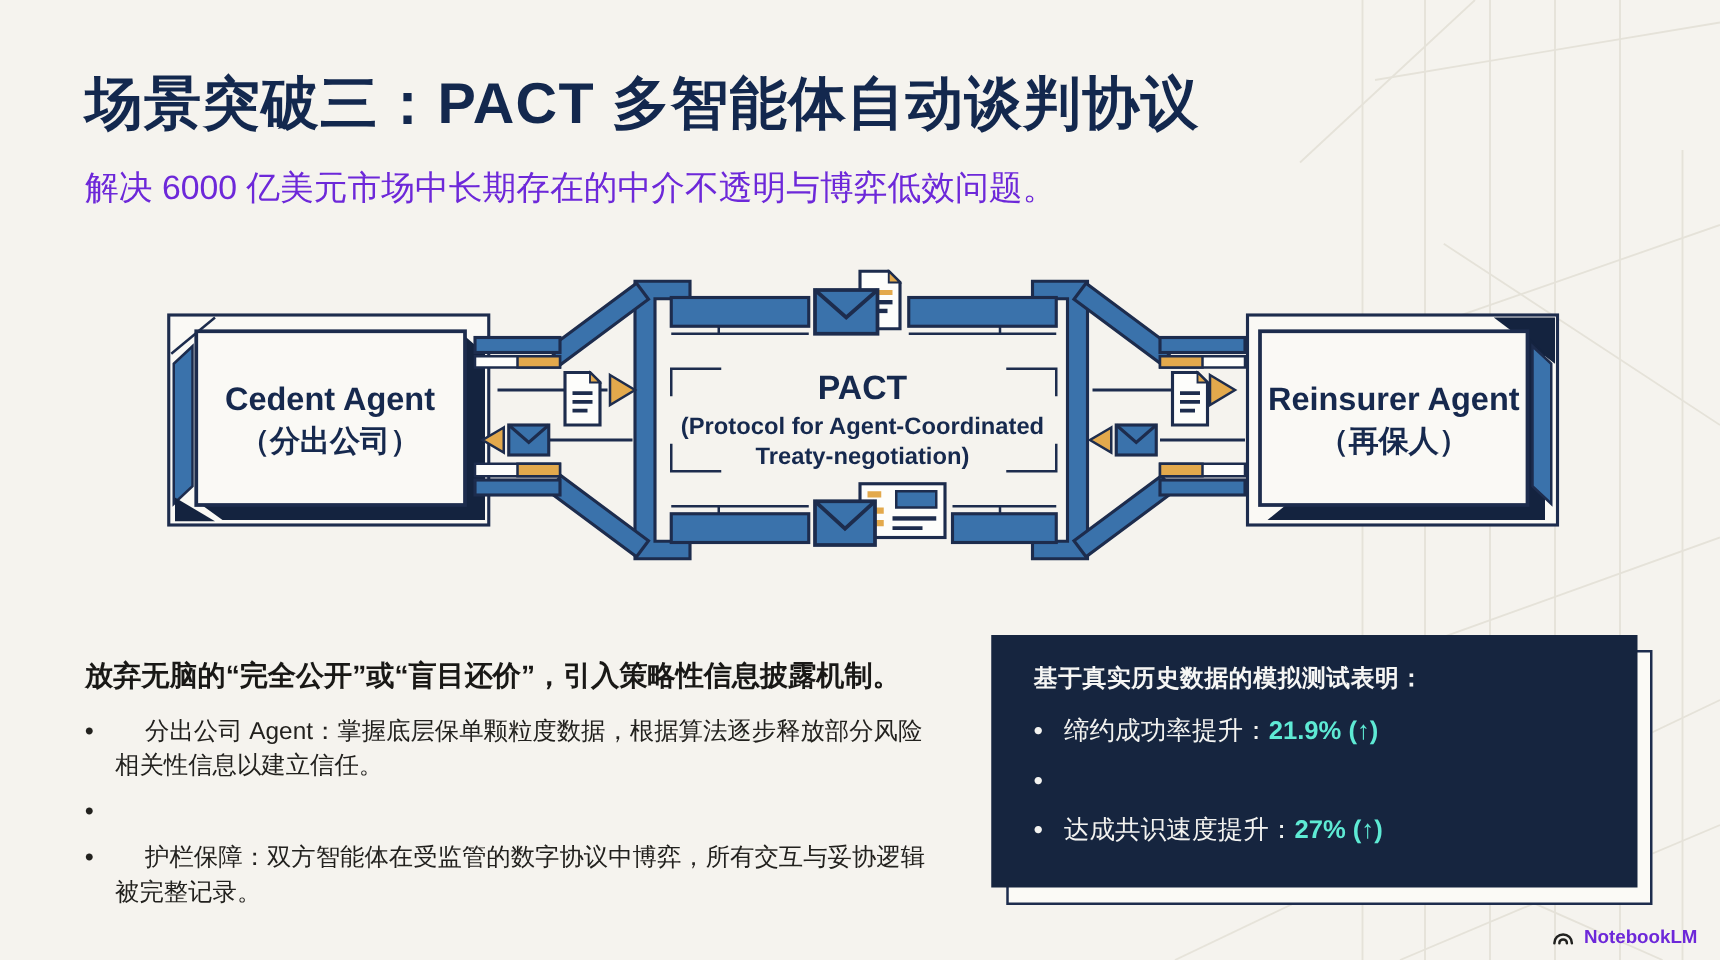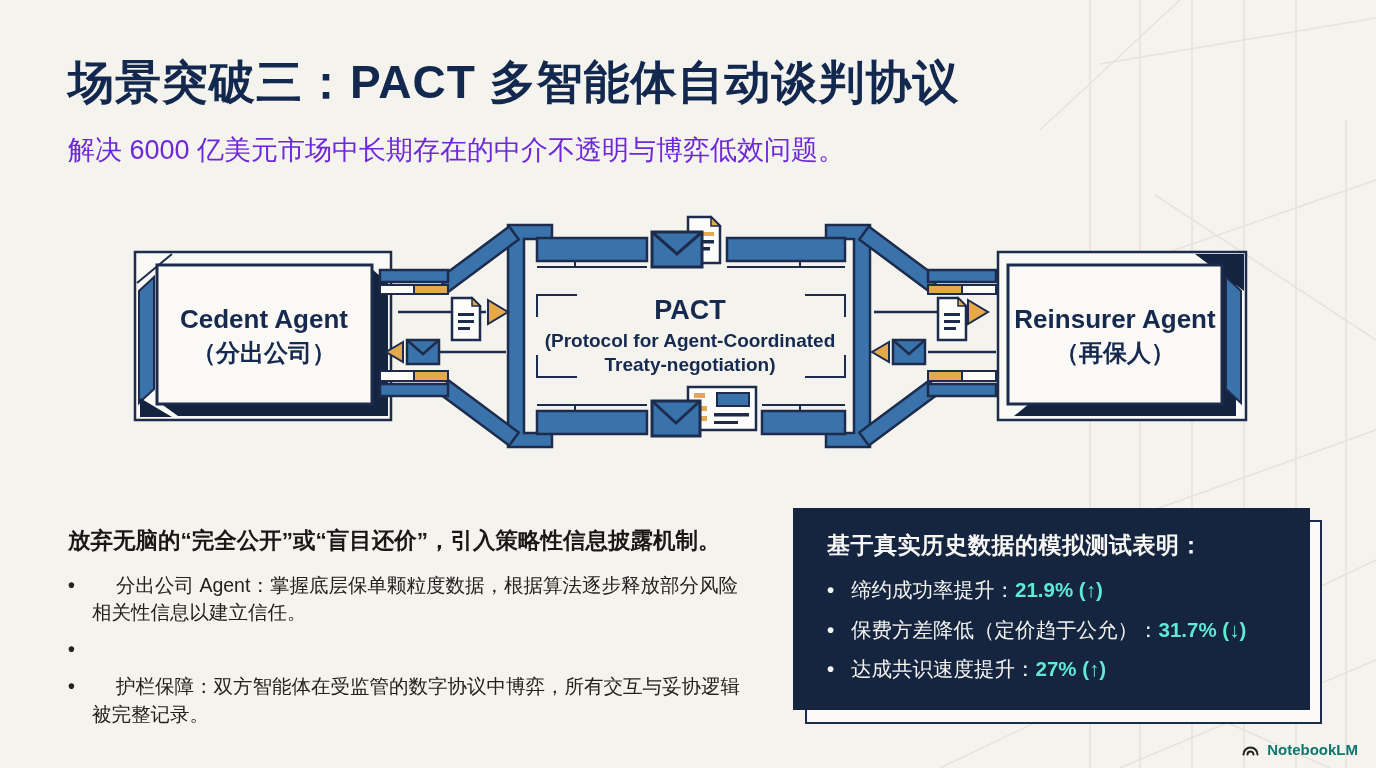--- a/index.html
+++ b/index.html
@@ -27,30 +27,30 @@
   .bullet-label{font-weight:400;margin-left:24px;}
   .results{position:absolute;left:793px;top:508px;width:532px;height:218px;z-index:2;}
   .results-back{
     position:absolute;left:12px;top:12px;width:513px;height:200px;
     background:#fbfaf6;border:2.5px solid #1d2c4d;
   }
   .results-front{
     position:absolute;left:0;top:0;width:517px;height:202px;
     background:#16253f;box-sizing:border-box;padding:22px 30px 0 34px;
   }
-  .results-heading{font-size:23px;font-weight:800;color:#f6f6f4;letter-spacing:.5px;}
+  .results-heading{font-size:19px;font-weight:800;color:#f6f6f4;letter-spacing:.5px;}
   .results-items{margin-top:16px;}
   .result-row{display:flex;font-size:20.5px;line-height:1.3;margin-bottom:13px;color:#f3f3f0;}
   .result-dot{width:24px;flex:0 0 24px;font-weight:700;color:#f3f3f0;}
   .result-label{font-weight:400;}
   .result-value{font-weight:800;color:#5eead4;white-space:nowrap;}
   .brand{
     position:absolute;right:18px;bottom:10px;z-index:3;
     display:flex;align-items:center;gap:7px;
-    font-size:15px;font-weight:600;color:#0f766e;
+    font-size:15px;font-weight:600;color:#6d28d9;
   }
   .brand svg{display:block;}
 </style>
 </head>
 <body>
 
 <svg class="bg-pattern" width="1376" height="768" viewBox="0 0 1376 768">
   <g stroke="#e4e1d7" stroke-width="1.5" fill="none" opacity="0.9">
     <line x1="1090" y1="0" x2="1090" y2="768"></line>
     <line x1="1140" y1="0" x2="1140" y2="768"></line>
@@ -210,21 +210,20 @@
   <div class="results-back"></div>
   <div class="results-front">
     <div class="results-heading">基于真实历史数据的模拟测试表明：</div>
     <div class="results-items">
       <div class="result-row">
         <span class="result-dot">•</span>
         <span><span class="result-label">缔约成功率提升：</span><span class="result-value">21.9% (↑)</span></span>
       </div>
       <div class="result-row">
         <span class="result-dot">•</span>
-        <span><span class="result-label">保费方差降低（定价趋于公允）：</span><span class="result-value">31.7% (↓)</span></span>
       </div>
       <div class="result-row">
         <span class="result-dot">•</span>
         <span><span class="result-label">达成共识速度提升：</span><span class="result-value">27% (↑)</span></span>
       </div>
     </div>
   </div>
 </div>
 
 <div class="brand">

